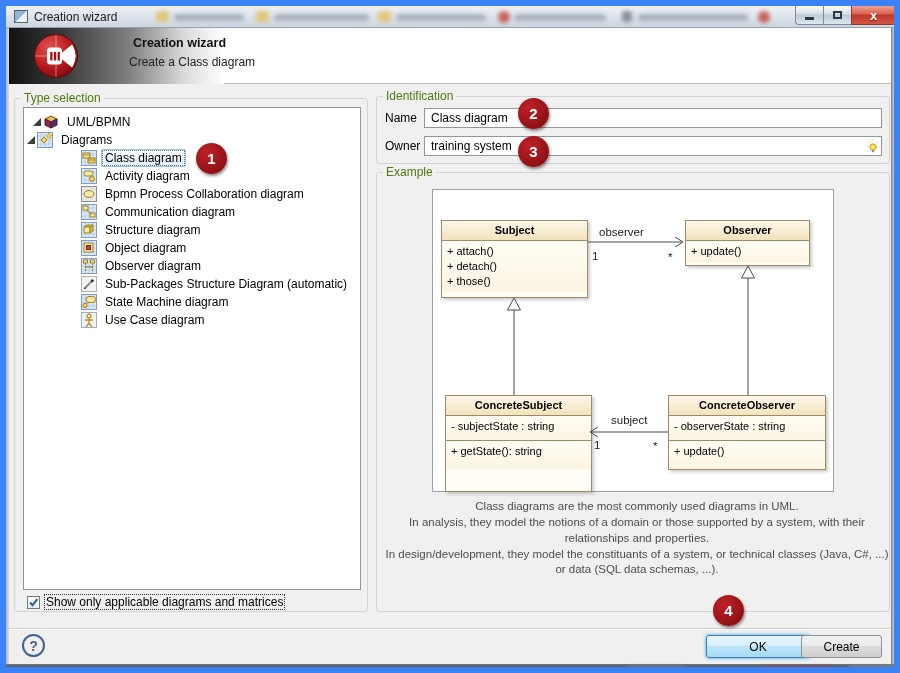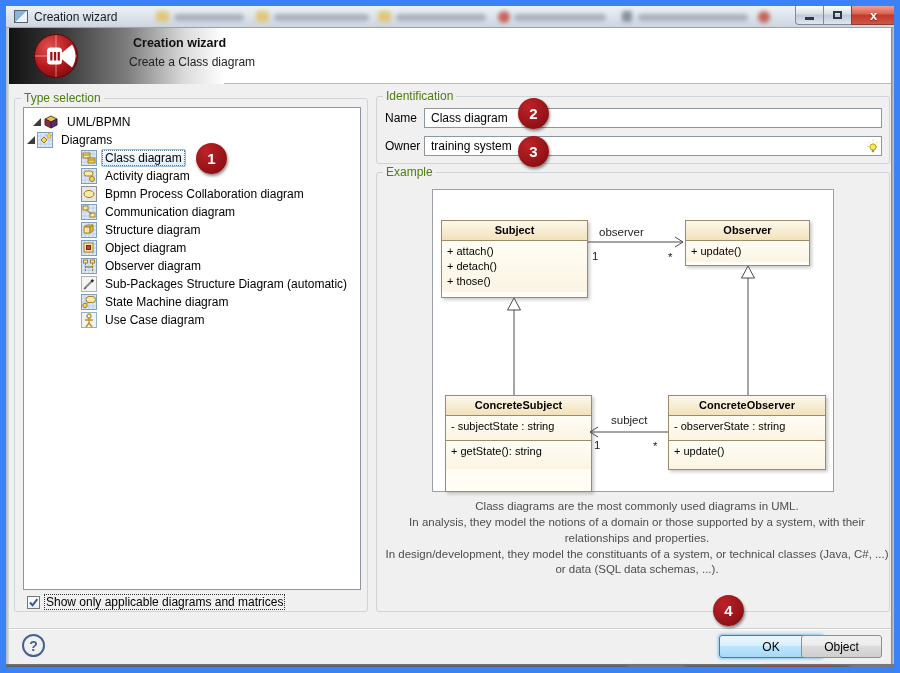--- a/index.html
+++ b/index.html
@@ -90,21 +90,21 @@
   
   .footer { position:absolute; left:3px; top:622px; width:882px; height:36px; background:#f0f0f0;
     border-top:1px solid #cfcfcf; box-shadow:inset 0 1px 0 #fff; }
   .help-btn { position:absolute; left:16px; top:628px; width:23px; height:23px; border-radius:50%;
     border:2px solid #45628f; color:#45628f; font-weight:bold; font-size:14px;
     display:flex; align-items:center; justify-content:center; background:transparent; }
   .btn { position:absolute; top:629px; height:23px; border-radius:3px; font-family:inherit;
     font-size:12px; color:#000; display:flex; align-items:center; justify-content:center; }
   .btn-ok { left:700px; width:104px; border:1px solid #3c7fb1;
     background:linear-gradient(#eaf6fd 0%,#d9f0fc 45%,#bee6fd 46%,#a7d9f5 100%);
-    box-shadow:0 0 3px 1px #7fc0ea;margin-left:13px; }
+    box-shadow:0 0 3px 1px #7fc0ea; }
   .btn-cancel { left:795px; width:81px; border:1px solid #8e8f8f;
     background:linear-gradient(#f2f2f2 0%,#ebebeb 45%,#dddddd 46%,#cfcfcf 100%); }
   
   .edge-left { position:absolute; left:0; top:22px; width:3px; height:636px;
     background:linear-gradient(90deg,#aeb4bb,#d8dde2); }
   .edge-right { position:absolute; left:885px; top:22px; width:13px; height:636px;
     background:linear-gradient(90deg,#9ca2a9,#e6e9ed 30%,#f0f2f5 55%,#c3c9cf); border-left:1px solid #878d94; }
   .bottom-strip { position:absolute; left:0; top:658px; width:898px; height:13px;
     background:linear-gradient(#74797f,#1d1d1d 70%,#0c0c0c); }
   .bottom-blob { position:absolute; top:3px; height:7px; border-radius:4px; filter:blur(2px); }
@@ -410,21 +410,21 @@
   </div>
 
   <div class="badge" style="left:190px;top:137px">1</div>
   <div class="badge" style="left:512px;top:92px">2</div>
   <div class="badge" style="left:512px;top:130px">3</div>
   <div class="badge" style="left:707px;top:589px">4</div>
 
   <div class="footer"></div>
   <div class="help-btn">?</div>
   <div class="btn btn-ok">OK</div>
-  <div class="btn btn-cancel">Object</div>
+  <div class="btn btn-cancel">Create</div>
 
   <div class="edge-left"></div>
   <div class="edge-right"></div>
   <div class="bottom-strip">
     <span class="bottom-blob" style="left:620px;width:60px;background:#8b9096"></span>
     <span class="bottom-blob" style="left:755px;width:72px;background:#b03a30"></span>
     <span class="bottom-blob" style="left:842px;width:70px;background:#9aa0a6"></span>
   </div>
 </div>
 

